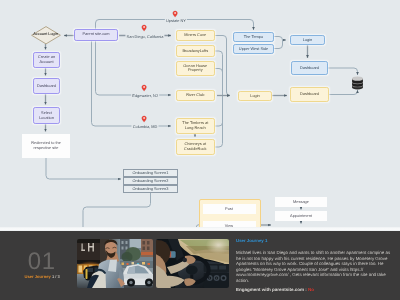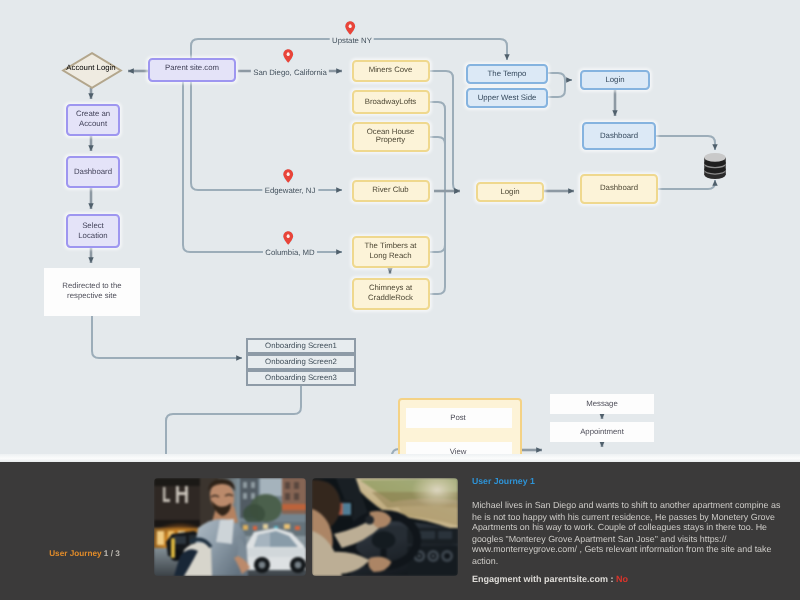--- a/index.html
+++ b/index.html
@@ -209,20 +209,21 @@
 
   <div class="node n-white" style="left:275px;top:197px;width:52px;height:10px;">
     <span>Message</span>
   </div>
   <div class="node n-white" style="left:275px;top:211px;width:52px;height:10px;">
     <span>Appointment</span>
   </div>
 
   <div style="position:absolute;left:0;top:227px;width:400px;height:4px;background:linear-gradient(to bottom,#eef1f3,#fbfcfc 55%,#e9ecee);"></div>
   <div id="footer">
+    <div class="f-number">01</div>
     <div class="f-sub">
       <span>User Journey</span>
       <span class="f-count">1 / 3</span>
     </div>
     <div class="photo photo1">
       <svg viewBox="0 0 152 98" preserveAspectRatio="none" style="width:100%;height:100%;display:block;">
         <defs>
           <linearGradient id="p1bg" x1="0" y1="0" x2="1" y2="0">
             <stop offset="0" stop-color="#2a2320"></stop>
               <stop offset="0.38" stop-color="#474039"></stop>

